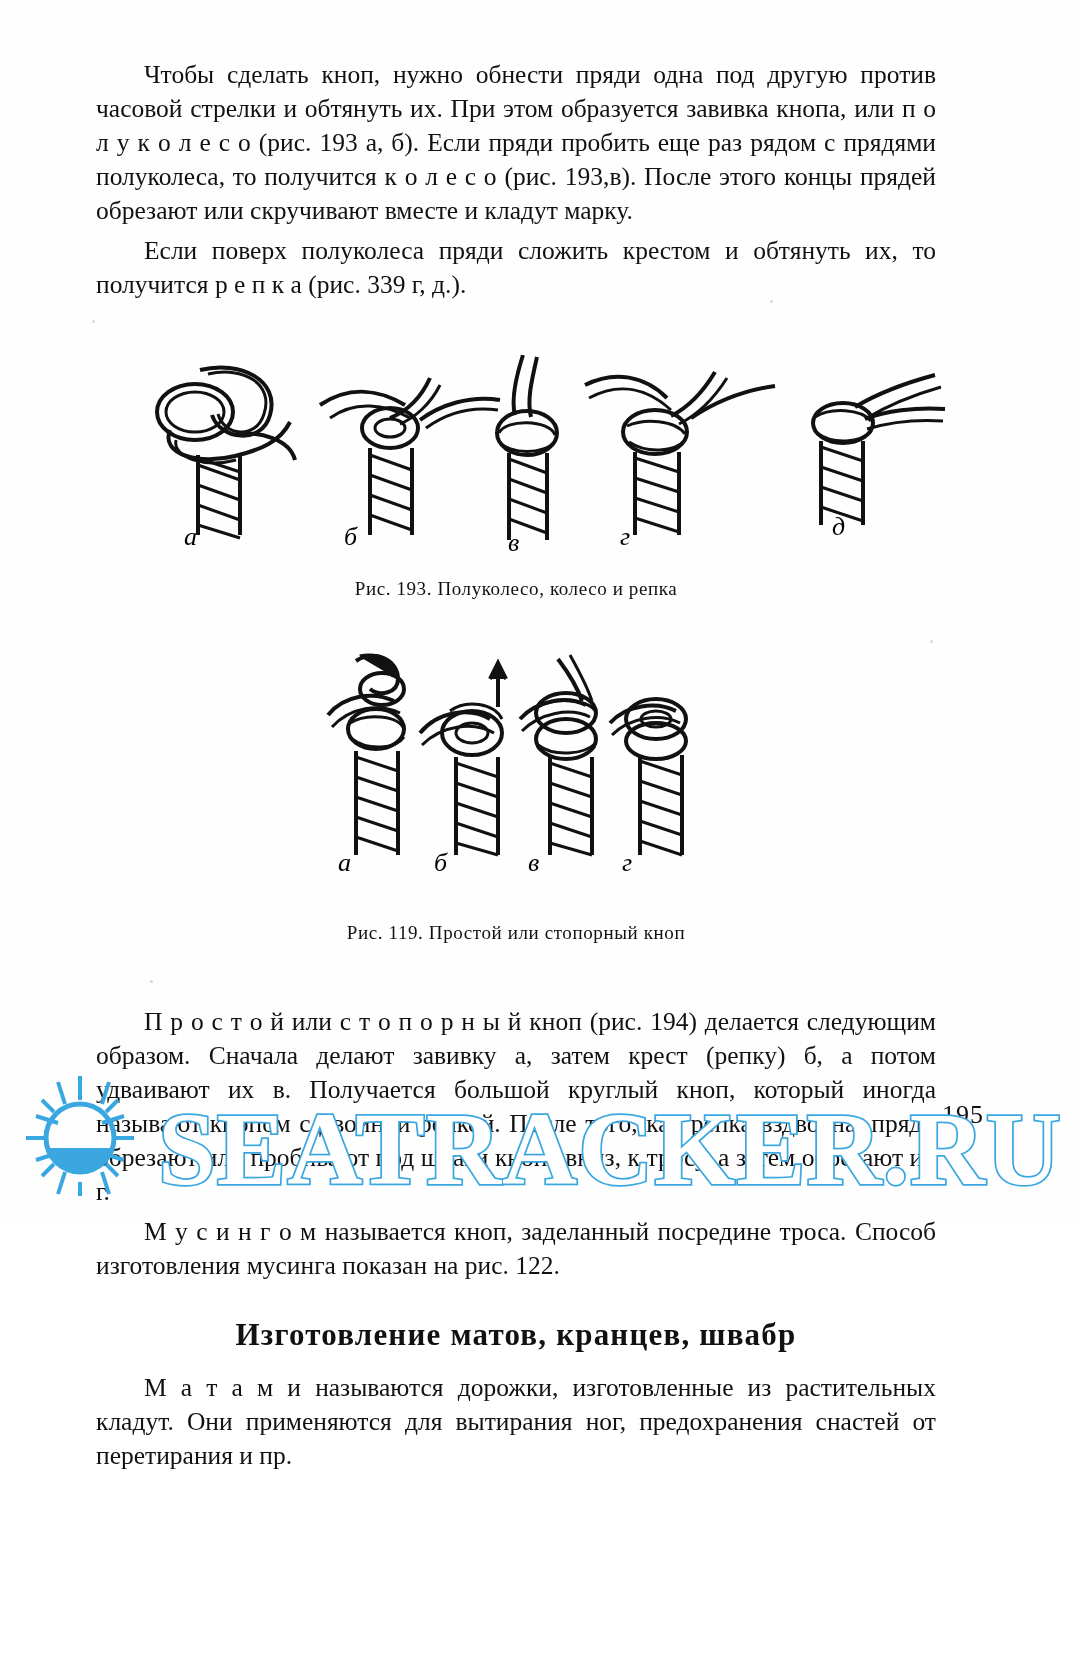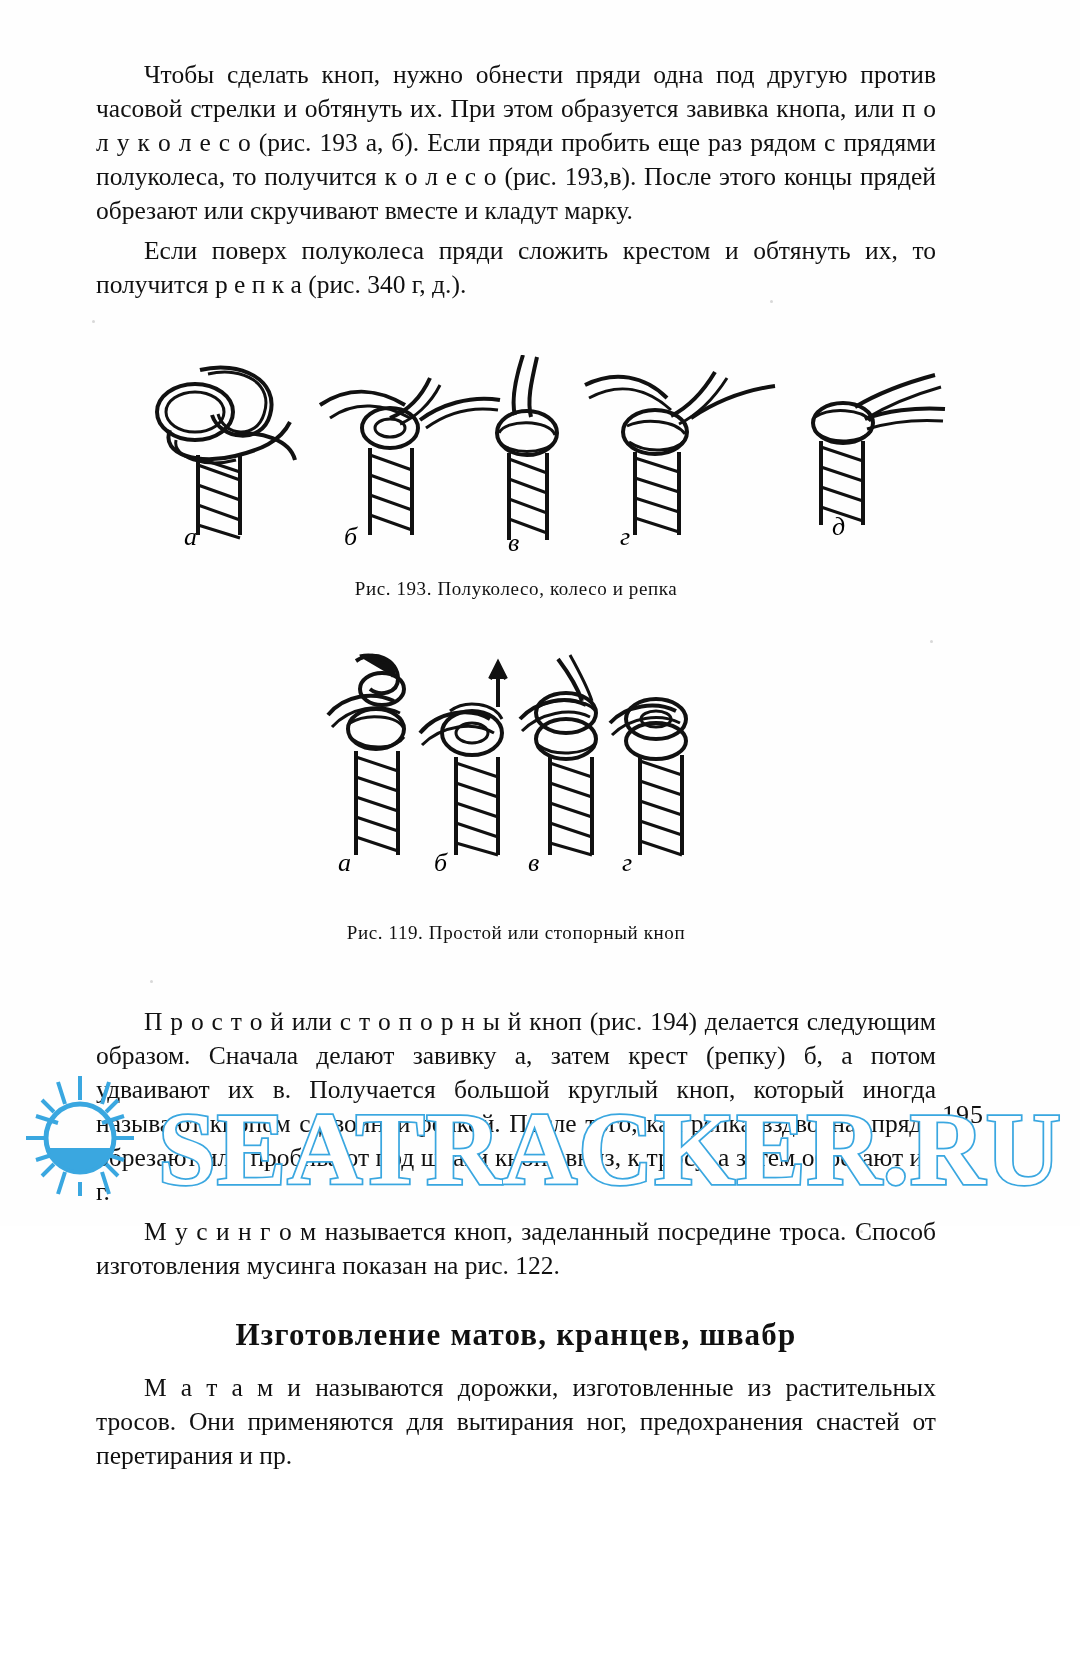--- a/index.html
+++ b/index.html
@@ -100,21 +100,21 @@
     fill: #ffffff;
   }
 </style>
 </head>
 <body>
 
 <div class="page">
 
   <div class="text-col" style="top:58px;">
     <p class="para">Чтобы сделать кноп, нужно обнести пряди одна под другую против часовой стрелки и обтянуть их.  При  этом образуется завивка кнопа, или п о л у к о л е с о  (рис. 193 а, б). Если пряди пробить еще раз рядом с прядями полуколеса, то получится  к о л е с о  (рис. 193,в). После этого концы прядей обрезают или скручивают вместе и кладут марку.</p>
-    <p class="para">Если поверх полуколеса пряди сложить крестом и обтянуть их, то получится  р е п к а  (рис. 340 г, д.).</p>
+    <p class="para">Если поверх полуколеса пряди сложить крестом и обтянуть их, то получится  р е п к а  (рис. 339 г, д.).</p>
   </div>
 
   <div class="fig" style="left:120px; top:355px; width:840px; height:210px;">
     <svg width="840" height="210" viewBox="0 0 840 210">
       <g stroke="#111" fill="none" stroke-width="3">
 
         <g transform="translate(20,5)">
           <path d="M60 10 C 100 0, 140 20, 130 55 C 122 85, 80 80, 72 55" stroke-width="4"></path>
           <path d="M68 14 C 104 6, 134 24, 124 54 C 116 80, 84 76, 78 54" stroke-width="3"></path>
           <ellipse cx="55" cy="52" rx="38" ry="28" stroke-width="4"></ellipse>
@@ -246,21 +246,21 @@
       <text class="fig-label" x="322" y="226">г</text>
     </svg>
   </div>
 
   <div class="fig-caption" style="position:absolute; left:96px; top:922px; width:840px;">Рис. 119. Простой или стопорный кноп</div>
 
   <div class="text-col" style="top:1005px;">
     <p class="para">П р о с т о й  или  с т о п о р н ы й  кноп (рис. 194)   делается следующим образом. Сначала делают завивку а, затем крест (репку) б, а потом  удваивают  их  в. Получается  большой круглый кноп, который  иногда  называют  кнопом с двойной репкой. После того, как репка вздвоена,  пряди  обрезают или пробивают под шлаги кнопа  вниз,  к  тросу, а затем обрезают их г.</p>
     <p class="para">М у с и н г о м  называется кноп,  заделанный  посредине троса. Способ изготовления мусинга показан на рис. 122.</p>
     <p class="section-head" style="margin:34px 0 18px 0;">Изготовление матов, кранцев, швабр</p>
-    <p class="para">М а т а м и  называются дорожки, изготовленные из растительных тросов. Они применяются для вытирания ног, предохранения снастей от перетирания и пр.</p>
+    <p class="para">М а т а м и  называются дорожки, изготовленные из растительных кладут. Они применяются для вытирания ног, предохранения снастей от перетирания и пр.</p>
   </div>
 
   <div class="page-number">195</div>
 
   <div class="watermark">
     <svg width="1045" height="160" viewBox="0 0 1045 160">
       <g>
         <g stroke="#3aa7e0" stroke-width="4" fill="none">
           <path d="M62 20 L 62 44 M62 126 L 62 140 M8 82 L 26 82 M98 82 L 116 82
                    M24 44 L 36 56 M88 108 L 100 120 M24 120 L 36 108 M88 56 L 100 44

